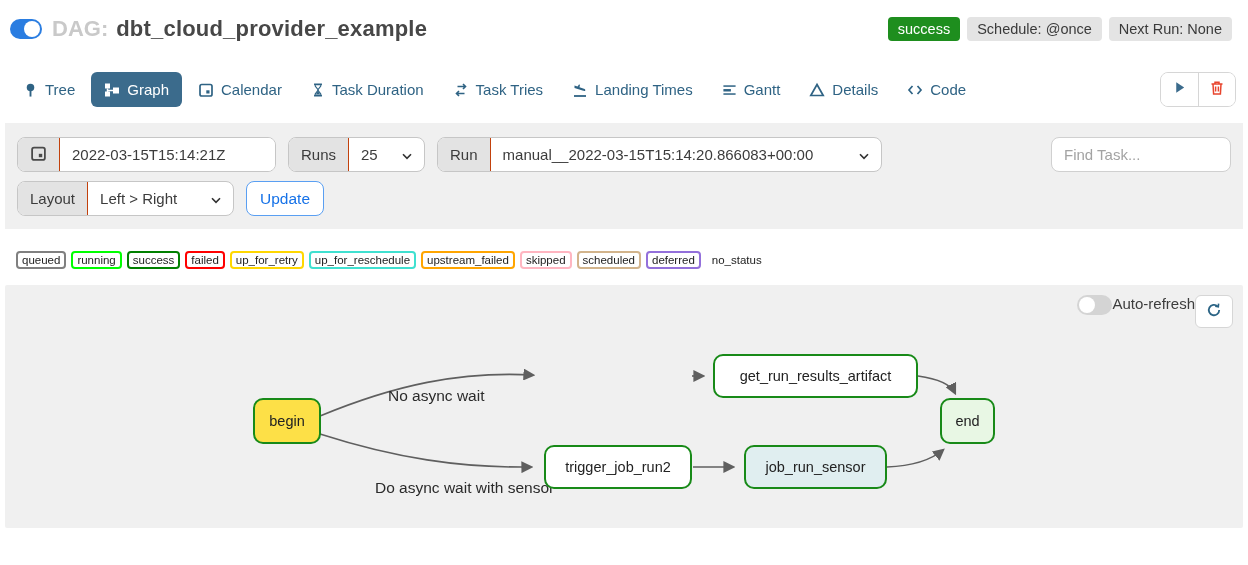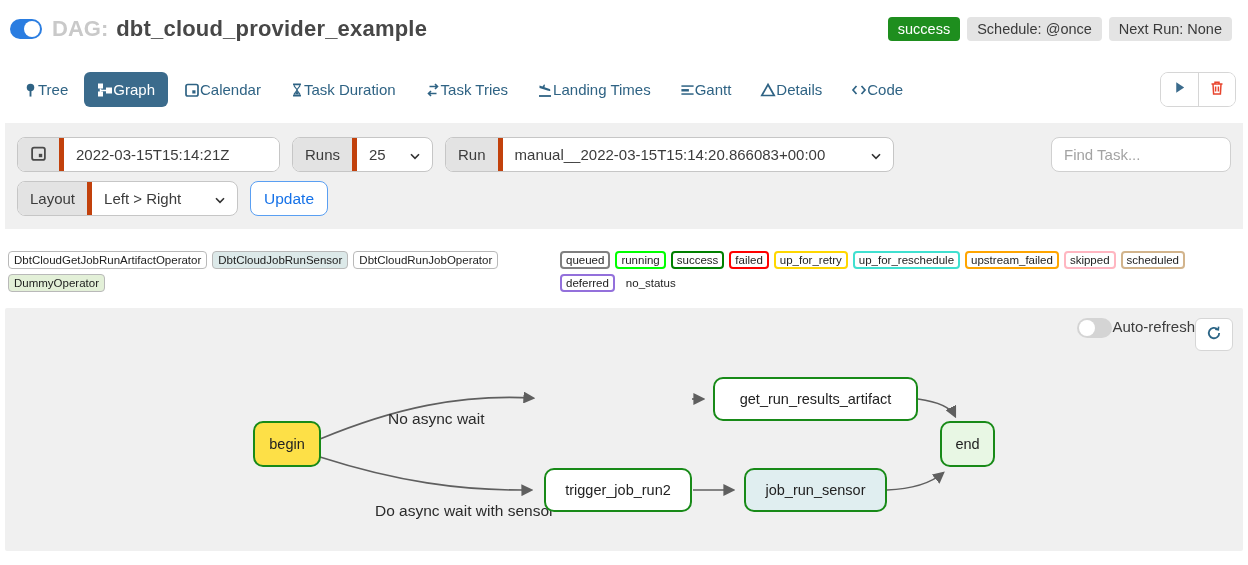--- a/index.html
+++ b/index.html
@@ -28,21 +28,21 @@
   .header-badges { margin-left: auto; display: flex; gap: 7px; align-items: center; }
   .badge {
     font-size: 14.5px; padding: 4px 10px; border-radius: 4px;
     background: #e4e4e4; color: #3a3a3a; white-space: nowrap;
   }
   .badge.success { background: #1e8e1e; color: #fff; font-weight: 500; }
 
   
   .tabbar { display: flex; align-items: center; padding: 0 12px 0 10px; margin-top: 30px; }
   .tab {
-    display: flex; align-items: center; padding: 9px 13px;
+    display: flex; align-items: center; gap: 7px; padding: 9px 13px;
     font-size: 15px; color: #2f6384; border-radius: 6px; cursor: pointer;
     margin-right: 3px; white-space: nowrap;
   }
   .tab.active { background: #3b6b8c; color: #ffffff; }
   .tab svg { display: block; }
   .tab-actions {
     margin-left: auto; display: flex; border: 1px solid #d6d6d6;
     border-radius: 8px; overflow: hidden; background: #fff;
   }
   .tab-actions .act-btn {
@@ -59,21 +59,21 @@
   .filter-row + .filter-row { margin-top: 9px; }
   .igroup {
     display: flex; border: 1px solid #c6c6c6; border-radius: 8px;
     overflow: hidden; background: #fff; height: 35px; align-items: stretch;
   }
   .igroup + .igroup { margin-left: 12px; }
   .igroup .seg {
     display: flex; align-items: center; padding: 0 12px; font-size: 15px; color: #3c3c3c;
     white-space: nowrap;
   }
-  .igroup .seg.label { background: #e3e3e3; border-right: 5px solid #c2410c; }
+  .igroup .seg.label { background: #e3e3e3; border-right: 1px solid #c2410c; }
   .igroup .seg.select { cursor: pointer; justify-content: space-between; }
   .igroup input {
     border: none; outline: none; font-size: 15px; font-family: inherit;
     color: #3c3c3c; padding: 0 12px; background: #fff;
   }
   .find-task {
     margin-left: auto; height: 35px; width: 180px; border: 1px solid #d0d0d0;
     border-radius: 8px; font-size: 15px; font-family: inherit; padding: 0 12px;
     color: #3c3c3c; outline: none;
   }
@@ -283,26 +283,20 @@
           <span><svg width="10" height="7" viewBox="0 0 10 7" fill="none" stroke="#333" stroke-width="1.6">
                 <path d="M1 1.2 L5 5.4 L9 1.2"></path>
               </svg></span>
         </div>
       </div>
       <button class="update-btn">Update</button>
     </div>
   </div>
 
   <div class="legend">
-    <div class="legend-ops">
-      <span class="op-badge" style="background-color: rgb(255, 255, 255);">DbtCloudGetJobRunArtifactOperator</span>
-      <span class="op-badge" style="background-color: rgb(220, 233, 233);">DbtCloudJobRunSensor</span>
-      <span class="op-badge" style="background-color: rgb(255, 255, 255);">DbtCloudRunJobOperator</span>
-      <span class="op-badge" style="background-color: rgb(227, 240, 216);">DummyOperator</span>
-    </div>
     <div class="legend-states">
       <span class="state-badge" style="border-color: rgb(128, 128, 128);">queued</span>
       <span class="state-badge" style="border-color: rgb(0, 255, 0);">running</span>
       <span class="state-badge" style="border-color: rgb(0, 128, 0);">success</span>
       <span class="state-badge" style="border-color: rgb(255, 0, 0);">failed</span>
       <span class="state-badge" style="border-color: rgb(255, 215, 0);">up_for_retry</span>
       <span class="state-badge" style="border-color: rgb(64, 224, 208);">up_for_reschedule</span>
       <span class="state-badge" style="border-color: rgb(255, 165, 0);">upstream_failed</span>
       <span class="state-badge" style="border-color: rgb(255, 182, 193);">skipped</span>
       <span class="state-badge" style="border-color: rgb(210, 180, 140);">scheduled</span>

